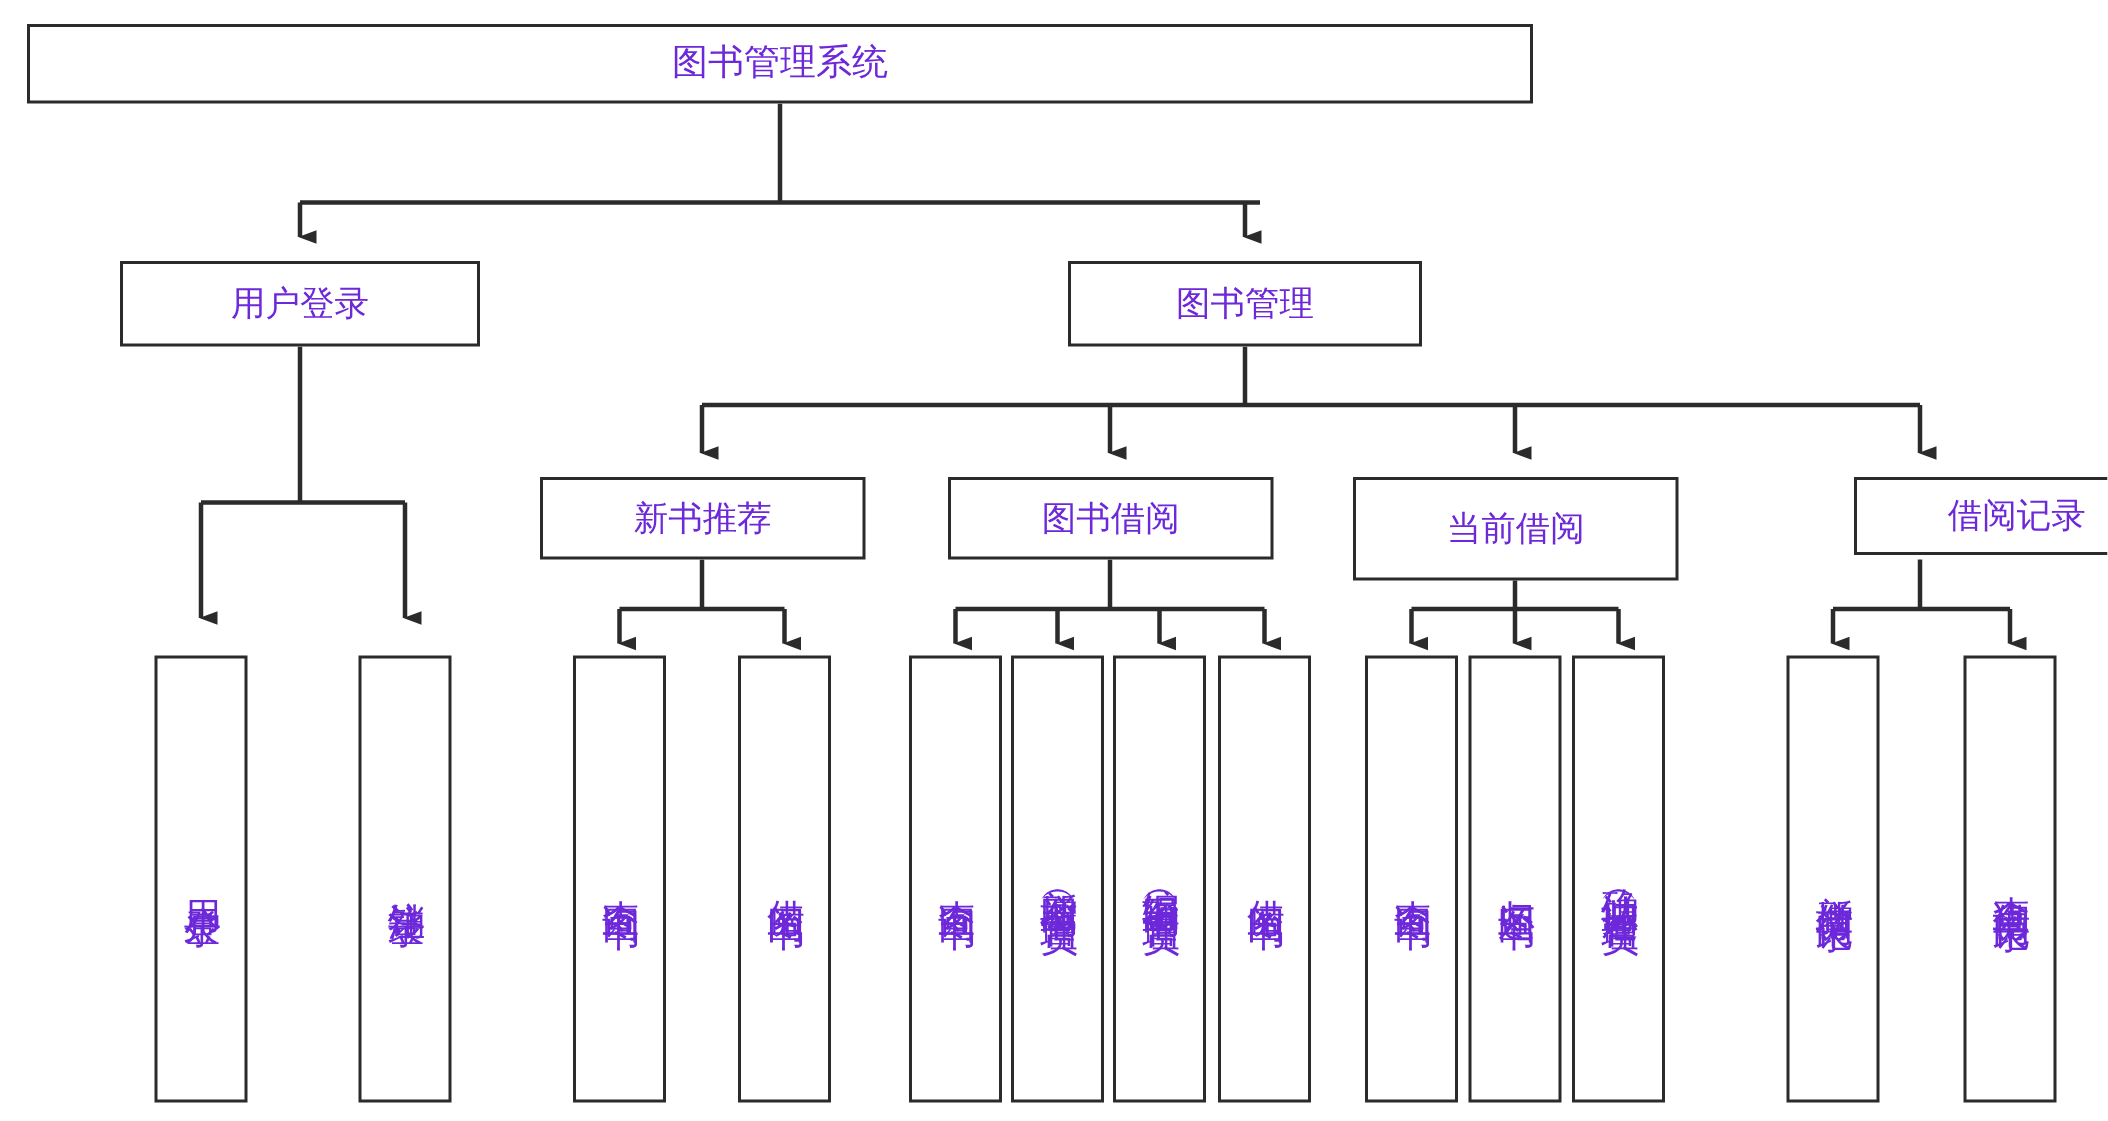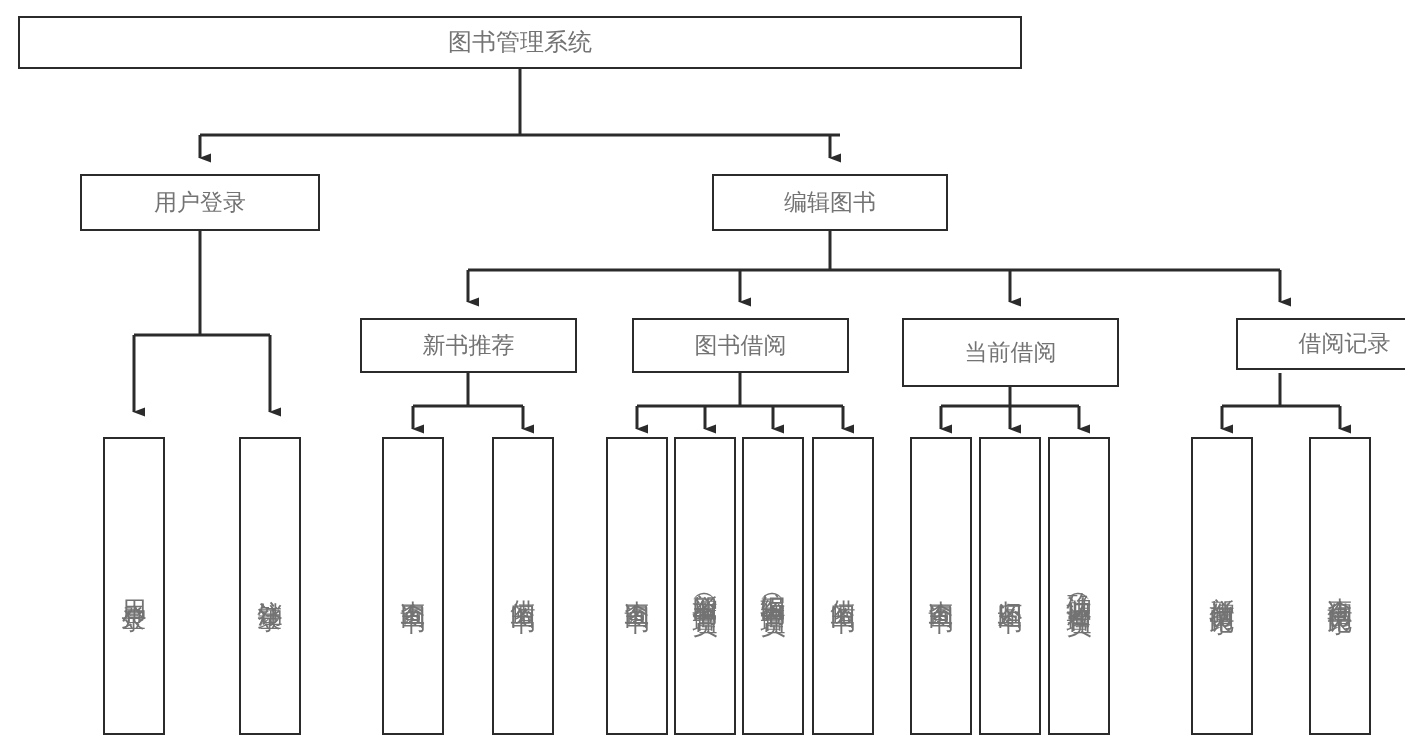--- a/index.html
+++ b/index.html
@@ -26,21 +26,21 @@
     pointer-events: none;
   }
   .node {
     position: absolute;
     box-sizing: border-box;
     background: #ffffff;
     border: 2px solid #2b2b2b;
     display: flex;
     align-items: center;
     justify-content: center;
-    color: #737373;
+    color: #6d28d9;
   }
   .node .lbl {
     display: block;
     text-align: center;
     line-height: 1.18;
     white-space: nowrap;
   }
   .node.horiz .lbl {
     font-size: 23px;
   }
@@ -122,21 +122,21 @@
   </svg>
 
   <div class="node root horiz" style="left:18px; top:16px; width:1004px; height:53px;">
     <span class="lbl">图书管理系统</span>
   </div>
 
   <div class="node horiz" style="left:80px; top:174px; width:240px; height:57px;">
     <span class="lbl">用户登录</span>
   </div>
   <div class="node horiz" style="left:712px; top:174px; width:236px; height:57px;">
-    <span class="lbl">编辑图书</span>
+    <span class="lbl">图书管理</span>
   </div>
 
   <div class="node horiz" style="left:360px; top:318px; width:217px; height:55px;">
     <span class="lbl">新书推荐</span>
   </div>
   <div class="node horiz" style="left:632px; top:318px; width:217px; height:55px;">
     <span class="lbl">图书借阅</span>
   </div>
   <div class="node horiz" style="left:902px; top:318px; width:217px; height:69px;">
     <span class="lbl">当前借阅</span>

